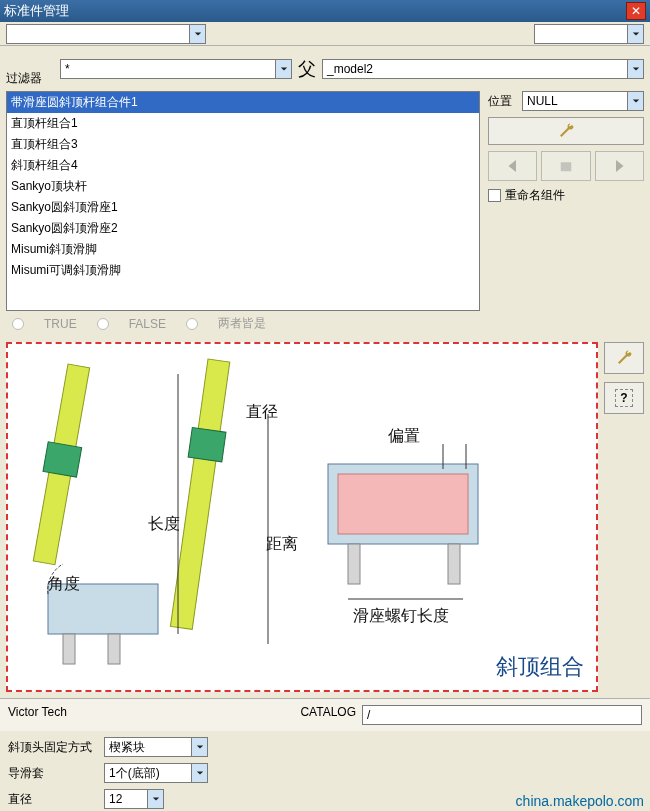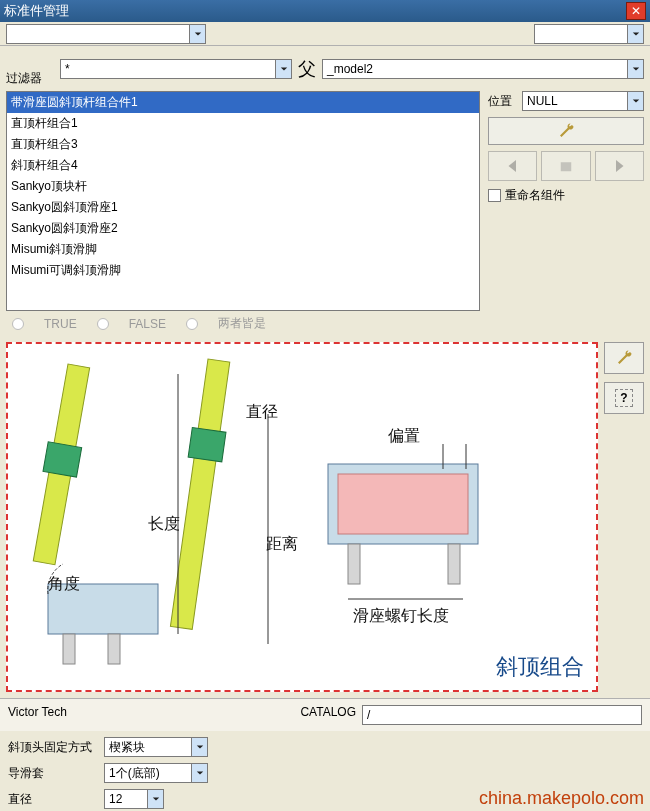--- a/index.html
+++ b/index.html
@@ -62,21 +62,21 @@
 .param-left { width: 200px; display: flex; flex-direction: column; gap: 6px; }
 .param-left .prow { display: flex; align-items: center; gap: 6px; }
 .param-left .prow .plabel { width: 90px; }
 .param-left .prow .pdd { flex: 1; }
 .param-col { flex: 1; display: flex; flex-direction: column; gap: 4px; }
 .param-col .phead { font-weight: bold; }
 .slider { height: 16px; position: relative; }
 .slider .track { position: absolute; left: 0; right: 0; top: 7px; height: 2px; background: #9a9a9a; }
 .slider .thumb { position: absolute; left: 4px; top: 2px; width: 10px; height: 14px; background: #a8cde8; border: 1px solid #5a7a9a; border-radius: 3px; }
 
-.footer { position: absolute; bottom: 2px; right: 6px; color: #c2410c; font-size: 18px; }
+.footer { position: absolute; bottom: 2px; right: 6px; color: #0369a1; font-size: 14px; }
 
 svg.icon { width: 18px; height: 18px; }
 </style>
 </head>
 <body>
 
 <div class="titlebar">
   <span class="t">标准件管理</span>
   <div class="close">
     <span>✕</span>

